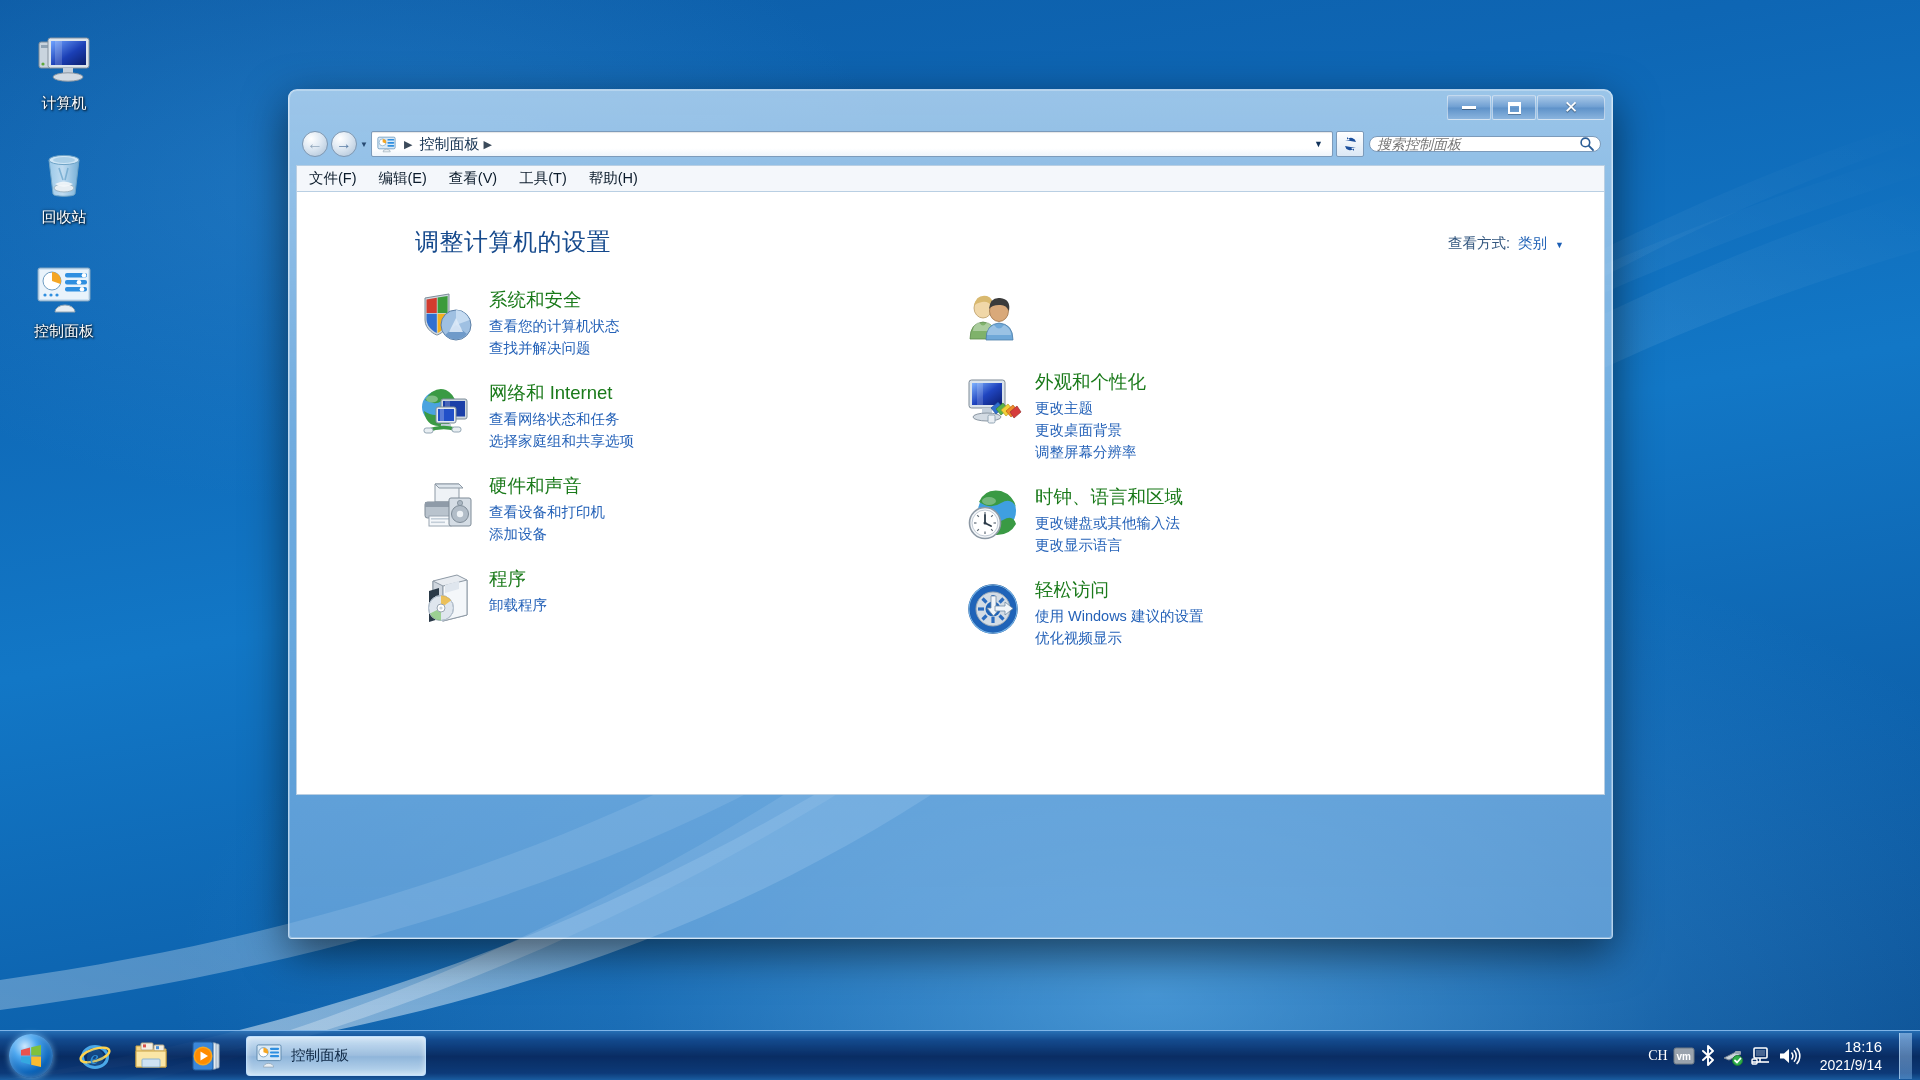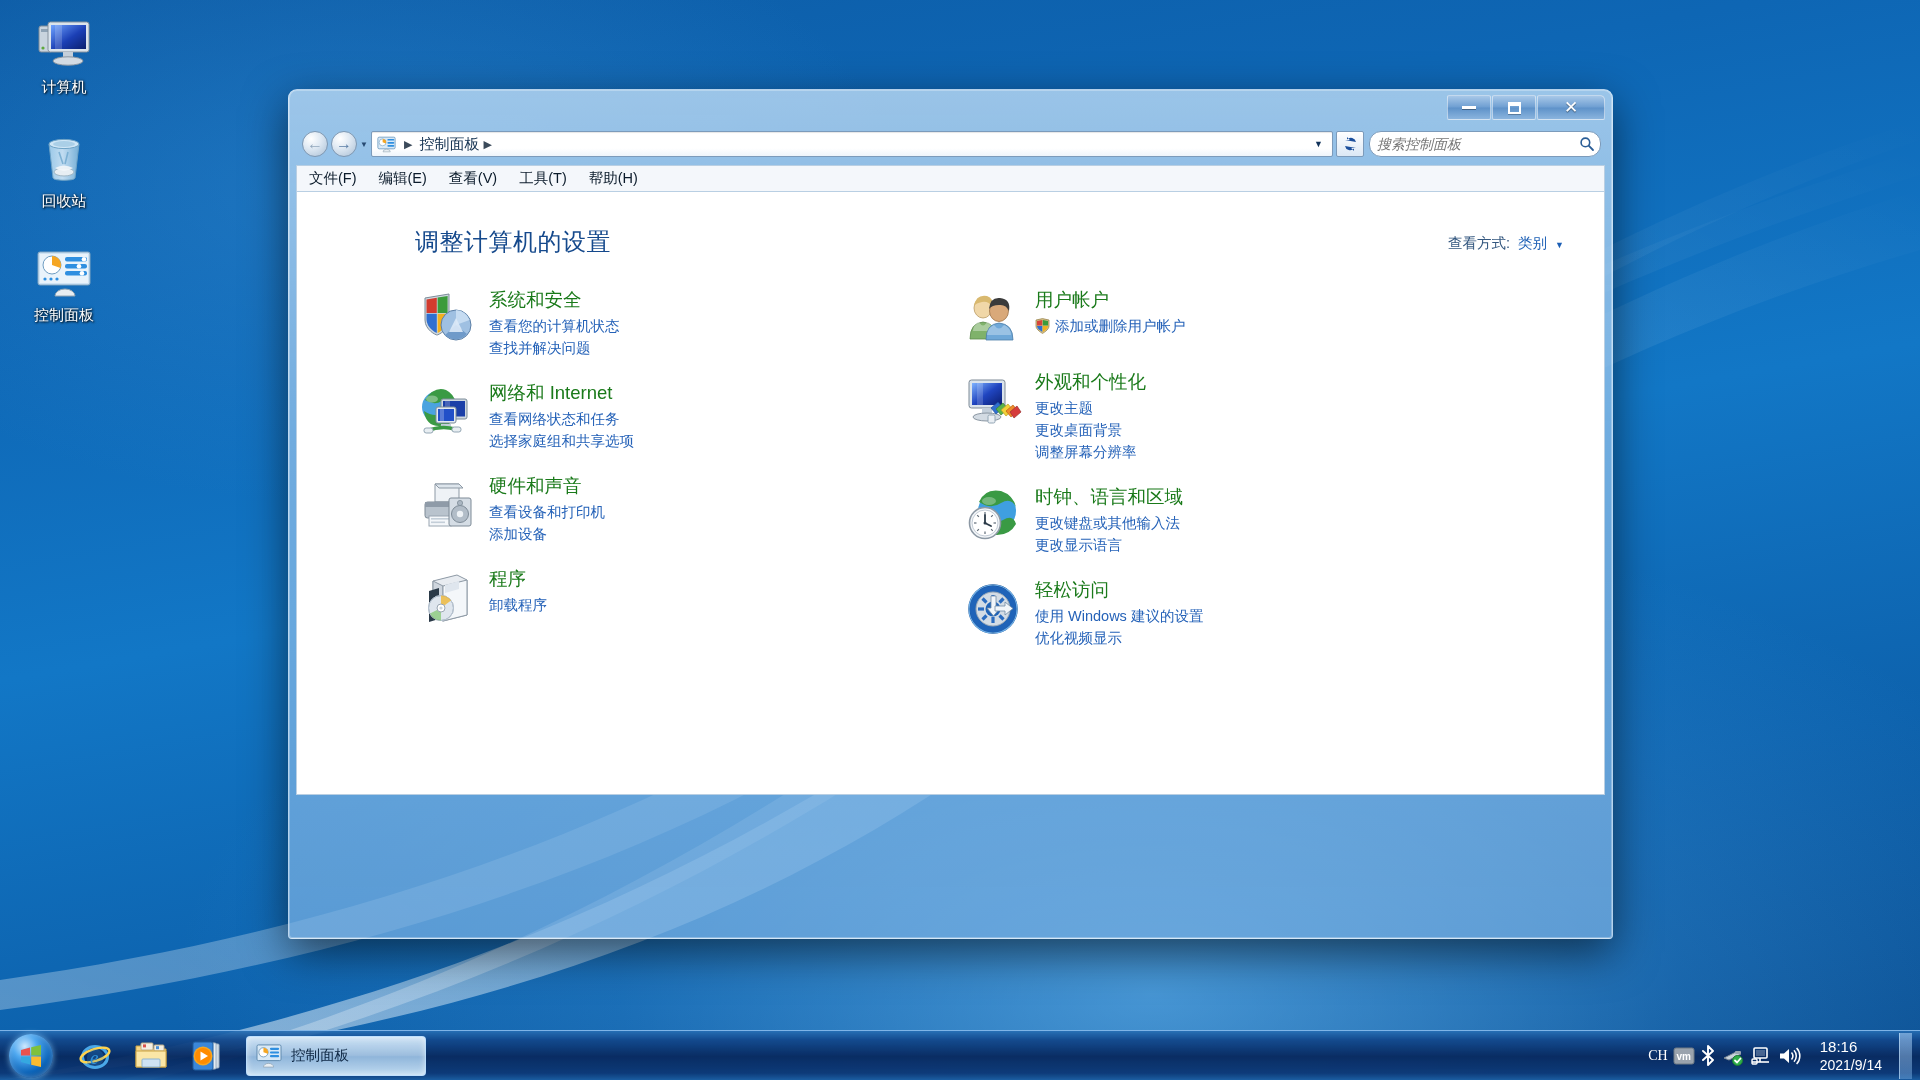--- a/index.html
+++ b/index.html
@@ -11,21 +11,21 @@
     background:
       radial-gradient(ellipse 1400px 700px at 60% 92%, rgba(120,200,255,0.55) 0%, rgba(80,170,240,0.22) 38%, rgba(0,0,0,0) 70%),
       radial-gradient(ellipse 900px 500px at 18% 18%, rgba(60,150,220,0.35) 0%, rgba(0,0,0,0) 62%),
       linear-gradient(170deg, #0d5ca6 0%, #0e66b4 22%, #1277c6 48%, #0d62ad 74%, #084a8c 100%);
     position: relative;
   }
   
   .wall-svg { position: absolute; inset: 0; width: 1920px; height: 1080px; pointer-events: none; }
 
   
-  .desk-icons { position: absolute; left: 8px; top: 10px; width: 112px; }
+  .desk-icons { position: absolute; left: 8px; top: 26px; width: 112px; }
   .desk-icon { width: 112px; margin-bottom: 28px; text-align: center; cursor: default; }
   .desk-icon .glyph { height: 62px; display: flex; align-items: flex-end; justify-content: center; }
   .desk-icon .cap {
     margin-top: 6px; color: #fff; font-size: 15px; line-height: 18px;
     text-shadow: 1px 1px 2px rgba(0,0,0,.85), 0 0 3px rgba(0,0,0,.7);
   }
 
   
   .window {
     position: absolute; left: 288px; top: 89px; width: 1325px; height: 850px;
@@ -79,21 +79,21 @@
   .crumb-txt { font-size: 15px; color: #12304f; }
   .addr-grow { flex: 1 1 auto; }
   .addr-caret { color: #11325a; font-size: 9px; padding: 0 7px; }
   .refresh-btn {
     width: 28px; height: 26px; margin-left: 3px; flex: 0 0 auto;
     border: 1px solid #7c9bbb; border-radius: 2px;
     background: linear-gradient(180deg,#ffffff 0%, #e9f1f9 60%, #dbe8f5 100%);
     display: flex; align-items: center; justify-content: center; cursor: default;
   }
   .searchbox {
-    width: 232px; height: 26px; margin-left: 5px; margin-right: 4px; flex: 0 0 auto;
+    width: 232px; height: 16px; margin-left: 5px; margin-right: 4px; flex: 0 0 auto;
     background: #fff; border: 1px solid #7c9bbb; border-radius: 12px;
     display: flex; align-items: center; padding: 0 5px 0 7px;
   }
   .searchbox input {
     border: 0; outline: 0; flex: 1 1 auto; font-size: 14px; font-style: italic;
     color: #6d6d6d; font-family: "Liberation Sans", sans-serif; background: transparent;
   }
 
   
   .menubar {
@@ -147,21 +147,21 @@
   .taskbtn {
     margin-left: 16px; height: 40px; min-width: 180px; padding: 0 16px 0 9px;
     display: flex; align-items: center; gap: 9px; cursor: default;
     border: 1px solid rgba(190,225,255,.85); border-radius: 4px;
     background: linear-gradient(180deg, rgba(220,238,252,.92) 0%, rgba(182,214,242,.86) 48%, rgba(166,204,238,.86) 52%, rgba(206,232,250,.92) 100%);
     box-shadow: inset 0 0 6px rgba(255,255,255,.6);
   }
   .taskbtn .t { font-size: 14.5px; color: #0b2440; }
   .tray { margin-left: auto; display: flex; align-items: center; gap: 5px; padding-right: 8px; }
   .tray .ime { color: #fff; font-size: 14px; font-family: "Liberation Serif", serif; }
-  .clock { text-align: left; color: #fff; line-height: 19px; padding: 0 10px 0 14px; cursor: default; }
+  .clock { text-align: right; color: #fff; line-height: 19px; padding: 0 10px 0 14px; cursor: default; }
   .clock .time { font-size: 15px; }
   .clock .date { font-size: 14px; }
   .showdesk { width: 13px; height: 46px; margin-left: 2px;
     background: linear-gradient(180deg, rgba(180,215,250,.55), rgba(120,175,230,.45));
     border-left: 1px solid rgba(200,230,255,.6); cursor: default; }
 </style>
 </head>
 <body>
 
 <svg class="wall-svg" viewBox="0 0 1920 1080" preserveAspectRatio="none">
@@ -446,33 +446,20 @@
               <svg width="58" height="56" viewBox="0 0 58 56">
                 <ellipse cx="18" cy="16" rx="9" ry="10" fill="#f0d7a8" stroke="#b99a63" stroke-width=".8"></ellipse>
                 <path d="M9,14 q2,-12 13,-10 q7,2 5,11 q-3,-6 -10,-5 q-6,1 -8,4 Z" fill="#d9b96f"></path>
                 <path d="M5,47 q0,-16 13,-17 q13,1 13,17 Z" fill="#7fb26a" stroke="#5d8a4c" stroke-width=".8"></path>
                 <path d="M14,30 q4,7 8,0 q6,3 6,9 l-20,0 q0,-6 6,-9 Z" fill="#ffffff" opacity=".35"></path>
                 <ellipse cx="34" cy="19" rx="9.5" ry="10.5" fill="#d9a97a" stroke="#9d7247" stroke-width=".8"></ellipse>
                 <path d="M24,17 q1,-12 11,-11 q11,1 9,13 q-3,-7 -10,-6 q-7,0 -10,4 Z" fill="#3b3b3b"></path>
                 <path d="M21,48 q0,-16 13,-17 q14,1 14,17 Z" fill="#6fa8d8" stroke="#4c7ea8" stroke-width=".8"></path>
                 <path d="M29,33 q5,7 10,0 q7,3 7,10 l-24,0 q0,-7 7,-10 Z" fill="#ffffff" opacity=".30"></path>
               </svg>
-            </div>
-            <div class="txt">
-              <div class="name">用户帐户</div>
-              <div class="link">
-                <svg width="15" height="16" viewBox="0 0 15 16">
-                  <path d="M1,2 L7.5,0.6 L14,2 L14,8 C14,12 7.5,15.4 7.5,15.4 C7.5,15.4 1,12 1,8 Z" fill="#d6c28a" stroke="#8f7a3f" stroke-width=".7"></path>
-                  <path d="M2,3 L7.3,1.9 L7.3,7.4 L2,7.4 Z" fill="#d6453a"></path>
-                  <path d="M7.8,1.9 L13,3 L13,7.4 L7.8,7.4 Z" fill="#3c9b3c"></path>
-                  <path d="M2,8 L7.3,8 L7.3,14 C4.4,12.2 2,10.2 2,8 Z" fill="#2f6fd0"></path>
-                  <path d="M7.8,8 L13,8 C13,10.2 10.6,12.2 7.8,14 Z" fill="#f2b01e"></path>
-                </svg>
-                <span>添加或删除用户帐户</span>
-              </div>
             </div>
           </div>
 
           <div class="cat">
             <div class="icon">
               <svg width="58" height="56" viewBox="0 0 58 56">
                 <rect x="4" y="6" width="36" height="28" rx="2.5" fill="#dbe4ec" stroke="#7e8b97"></rect>
                 <rect x="7" y="9" width="30" height="22" fill="#1a35a8"></rect>
                 <linearGradient id="scr2" x1="0" y1="0" x2="1" y2="1">
                   <stop offset="0%" stop-color="#7fb3ff"></stop>

